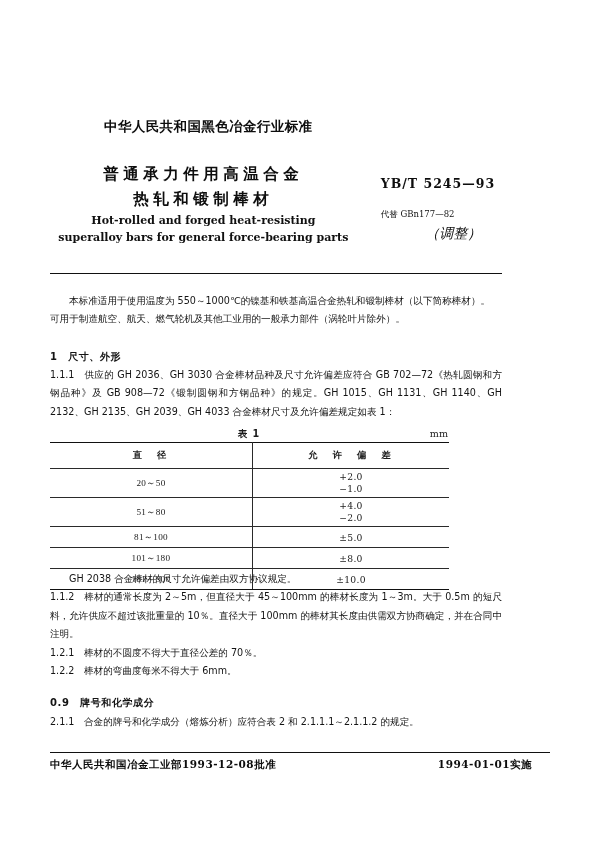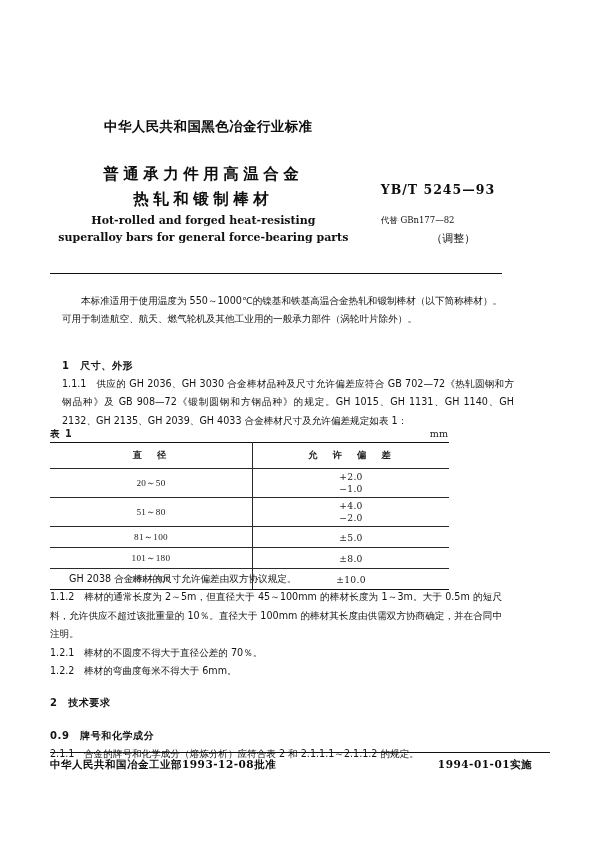--- a/index.html
+++ b/index.html
@@ -32,21 +32,21 @@
   }
   .org-line {
     font-size: 13.5px;
     font-weight: bold;
     letter-spacing: 0.4px;
     color: #0d0d0d;
     margin: 0 0 26px 56px;
   }
   .title-row {
     display: flex;
-    align-items: flex-end;
+    align-items: center;
   }
   .title-left {
     width: 300px;
     text-align: center;
     padding-left: 6px;
   }
   .title-cn {
     font-size: 15.5px;
     font-weight: bold;
     letter-spacing: 4.5px;
@@ -80,49 +80,50 @@
     margin-top: 18px;
     font-size: 8.5px;
     color: #111;
     white-space: nowrap;
   }
   .replaces .rep-code {
     font-family: "DejaVu Serif", "Liberation Serif", serif;
   }
   .adjust {
     margin-top: 4px;
-    font-size: 11px;
+    font-size: 14px;
     text-align: center;
     padding-right: 26px;
     color: #111;
+    font-style: italic;
   }
 
   .rule-top {
     position: absolute;
     left: 50px;
     top: 273px;
     width: 452px;
     height: 0;
     border-top: 1.6px solid #111;
   }
 
   
   .body {
     position: absolute;
-    left: 62px;
+    left: 50px;
     top: 292px;
     width: 452px;
     font-size: 9.6px;
     line-height: 1.92;
     color: #141414;
     text-align: justify;
   }
   .p { margin: 0; }
   .indent { text-indent: 19px; }
-  .gap-sm { margin-top: 27px; }
+  .gap-sm { margin-top: 18px; }
   .gap-md { margin-top: 13px; }
   .hd {
     font-weight: bold;
     font-size: 10px;
     letter-spacing: 0.6px;
   }
 
   
   .tbl-wrap {
     position: absolute;
@@ -131,21 +132,21 @@
     width: 398px;
   }
   .tbl-cap {
     position: relative;
     height: 14px;
     font-size: 9.6px;
   }
   .tbl-cap .cap {
     position: absolute;
     left: 0; right: 0;
-    text-align: left;
+    text-align: center;
     font-weight: bold;
     letter-spacing: 1px;
   }
   .tbl-cap .unit {
     position: absolute;
     right: 0;
     font-family: "DejaVu Serif", "Liberation Serif", serif;
     font-size: 9.6px;
   }
   table.t1 {
@@ -300,21 +301,20 @@
     </table>
   </div>
 
   <div class="after">
     <p class="p indent">GH 2038 合金棒材的尺寸允许偏差由双方协议规定。</p>
     <p class="p">1.1.2　棒材的通常长度为 2～5m，但直径大于 45～100mm 的棒材长度为 1～3m。大于 0.5m 的短尺料，允许供应不超过该批重量的 10％。直径大于 100mm 的棒材其长度由供需双方协商确定，并在合同中注明。</p>
 
     <p class="p">1.2.1　棒材的不圆度不得大于直径公差的 70％。</p>
     <p class="p">1.2.2　棒材的弯曲度每米不得大于 6mm。</p>
 
-    <p class="p hd gap-md">2　技术要求</p>
     <p class="p hd gap-md">0.9　牌号和化学成分</p>
     <p class="p">2.1.1　合金的牌号和化学成分（熔炼分析）应符合表 2 和 2.1.1.1～2.1.1.2 的规定。</p>
   </div>
 
   <div class="rule-bot"></div>
   <div class="footer">
     <div class="fdate">中华人民共和国冶金工业部1993-12-08批准</div>
     <div class="fdate footer-right">1994-01-01实施</div>
   </div>
 

